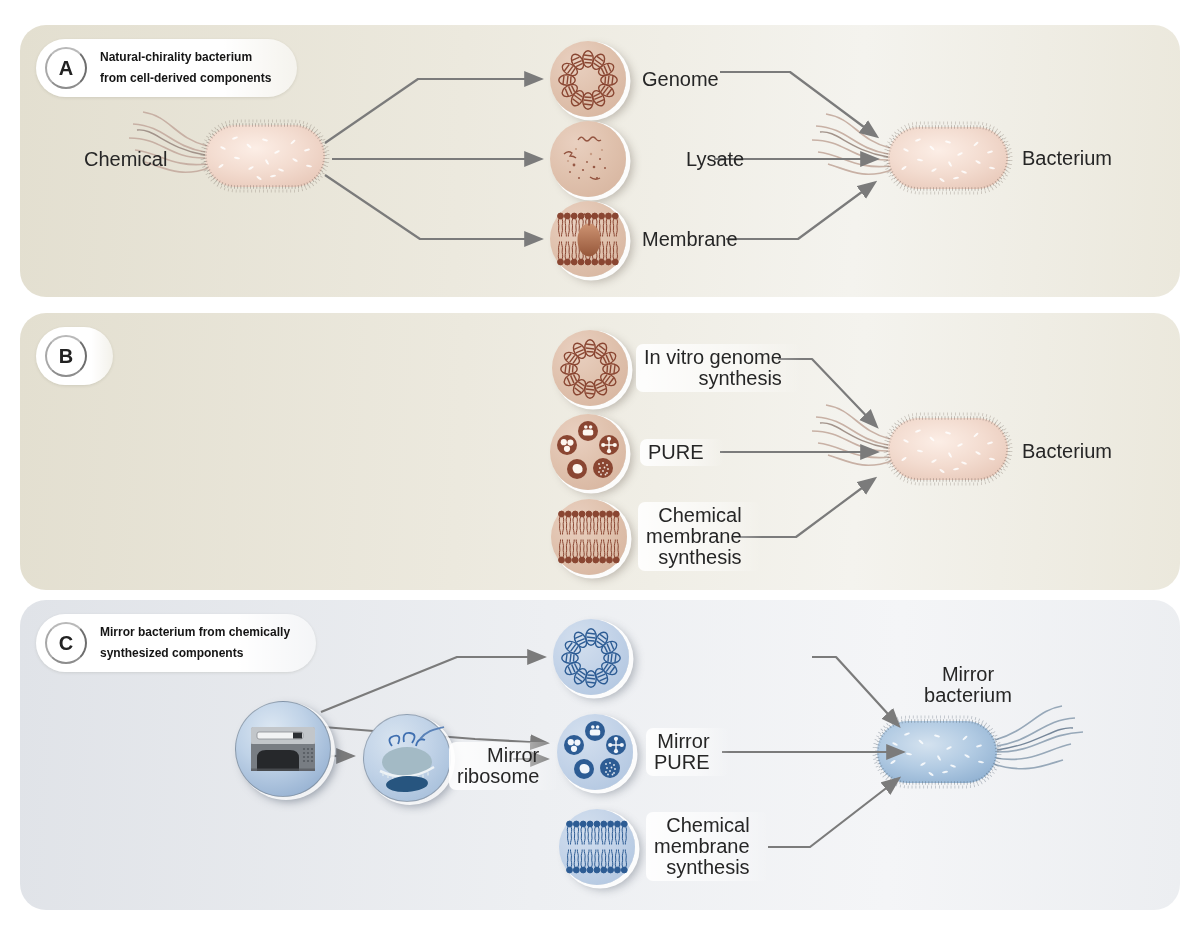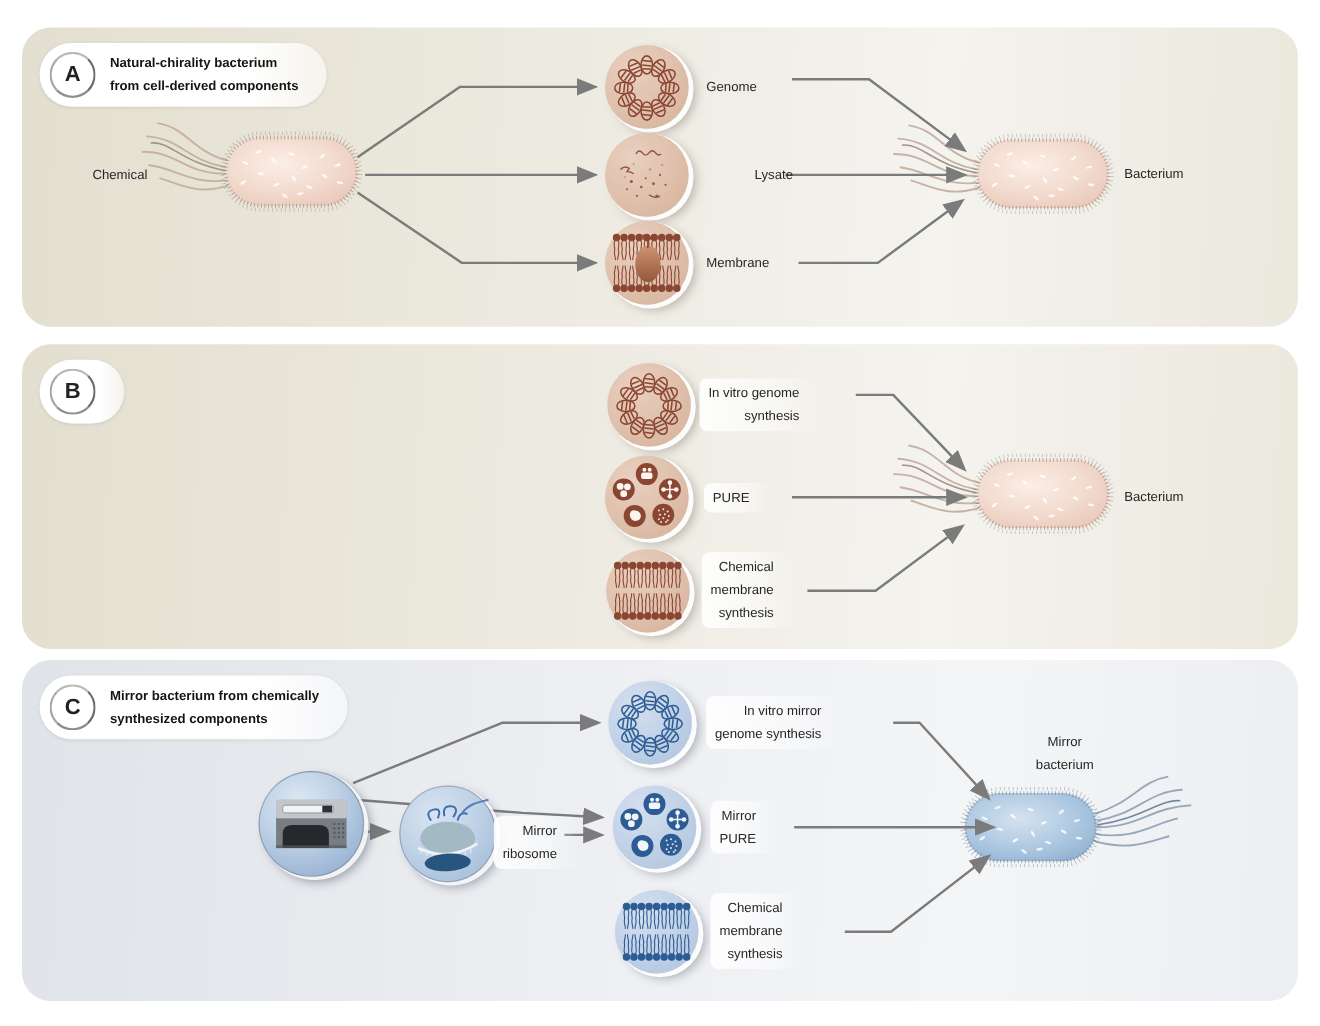--- a/index.html
+++ b/index.html
@@ -10,21 +10,21 @@
   .panel-c{background:linear-gradient(93deg,#e0e3e8 0%,#edeff2 45%,#f4f5f7 75%,#eceef1 100%);}
   .connectors{position:absolute;inset:0;z-index:2;}
   .pill{position:absolute;left:16px;top:14px;z-index:4;display:flex;align-items:center;gap:13px;
         background:linear-gradient(90deg,#ffffff 0%,#ffffff 72%,rgba(255,255,255,0.55) 100%);
         border-radius:30px;padding:8px 26px 8px 9px;box-shadow:0 1px 3px rgba(90,85,70,0.15);}
   .letter{width:38px;height:38px;border-radius:50%;background:#fff;flex:0 0 38px;
         border:2.5px solid;border-color:#b9b9b9 #6d6d6d #8d8d8d #a8a8a8;
         display:flex;align-items:center;justify-content:center;
         font-size:20px;font-weight:700;color:#222;}
   .ptitle{font-size:12px;font-weight:700;line-height:21px;white-space:pre-line;color:#141414;}
-  .lbl{position:absolute;z-index:3;font-size:12px;line-height:21px;color:#262626;white-space:pre-line;}
+  .lbl{position:absolute;z-index:3;font-size:20px;line-height:21px;color:#262626;white-space:pre-line;}
   .fade-bg{background:linear-gradient(90deg,rgba(255,255,255,0.92) 0%,rgba(255,255,255,0.5) 62%,rgba(255,255,255,0) 100%);
         padding:3px 20px 3px 8px;margin:-3px -20px -3px -8px;border-radius:7px;text-align:right;}
   .node{position:absolute;width:76px;height:76px;border-radius:50%;z-index:2;
         box-shadow:3px 2px 0 1.5px rgba(255,255,255,0.95),7px 5px 9px rgba(110,100,90,0.38);}
   .node-tan{background:radial-gradient(circle at 34% 28%,#e9d0c0 0%,#e0c2ae 45%,#d5b29c 100%);}
   .node-blue{background:radial-gradient(circle at 34% 28%,#d3dfee 0%,#c3d3e8 45%,#adc3de 100%);
         box-shadow:3px 2px 0 1.5px rgba(255,255,255,0.95),7px 5px 9px rgba(90,100,115,0.42);}
   .node svg{position:absolute;inset:0;}
   .node-machine{width:94px;height:94px;border:1.5px solid rgba(110,120,132,0.55);
         background:radial-gradient(circle at 38% 30%,#dde8f3 0%,#bfd2e7 40%,#97b2d2 82%,#89a6c9 100%);
@@ -427,22 +427,20 @@
             <use href="#petal" transform="rotate(150)"></use>
         <use href="#petal" transform="rotate(180)"></use>
             <use href="#petal" transform="rotate(210)"></use>
             <use href="#petal" transform="rotate(240)"></use>
         <use href="#petal" transform="rotate(270)"></use>
             <use href="#petal" transform="rotate(300)"></use>
             <use href="#petal" transform="rotate(330)"></use>
       </g>
     </svg>
   </div>
-  <div class="lbl fade-bg" style="left:630px;top:36px;">In vitro mirror
-genome synthesis</div>
 
   <div class="node node-blue" style="left:537px;top:114px;">
     <svg viewBox="0 0 76 76">
       <g fill="#2d5c94">
         <circle cx="38" cy="17" r="10"></circle>
             <circle cx="17" cy="31" r="10"></circle>
             <circle cx="59" cy="31" r="10"></circle>
         <circle cx="27" cy="55" r="10"></circle>
             <circle cx="53" cy="54" r="10"></circle>
       </g>

